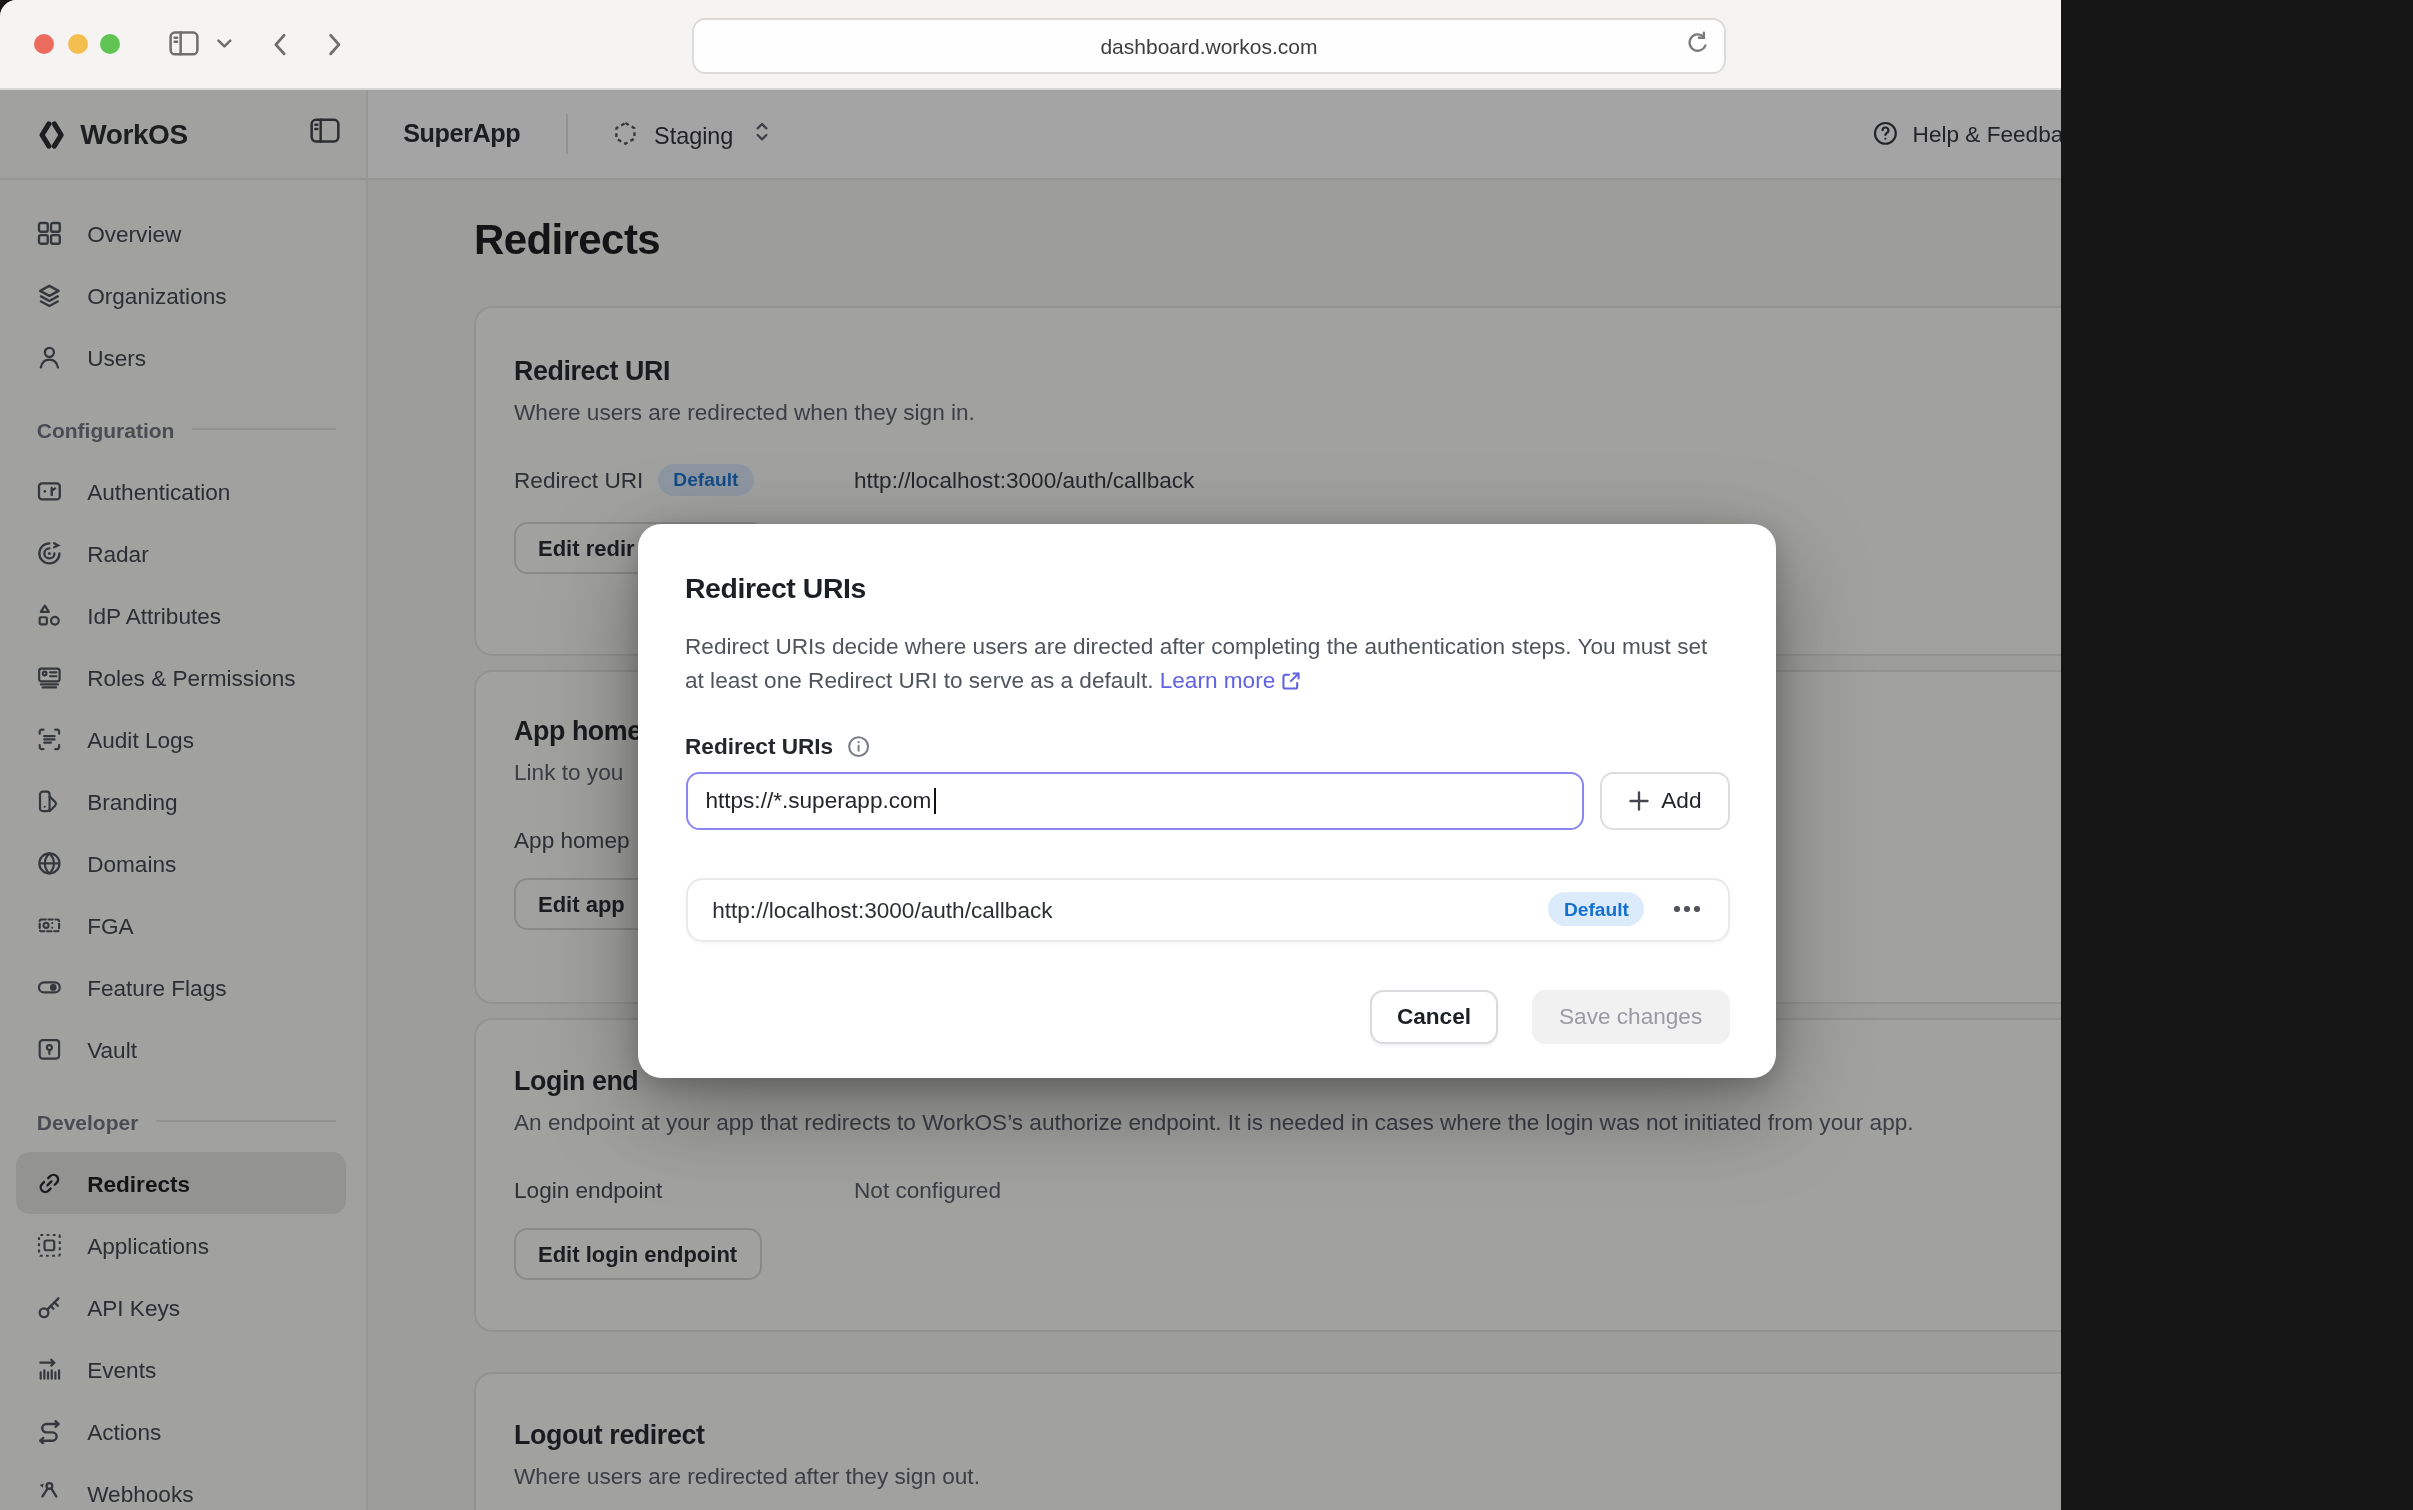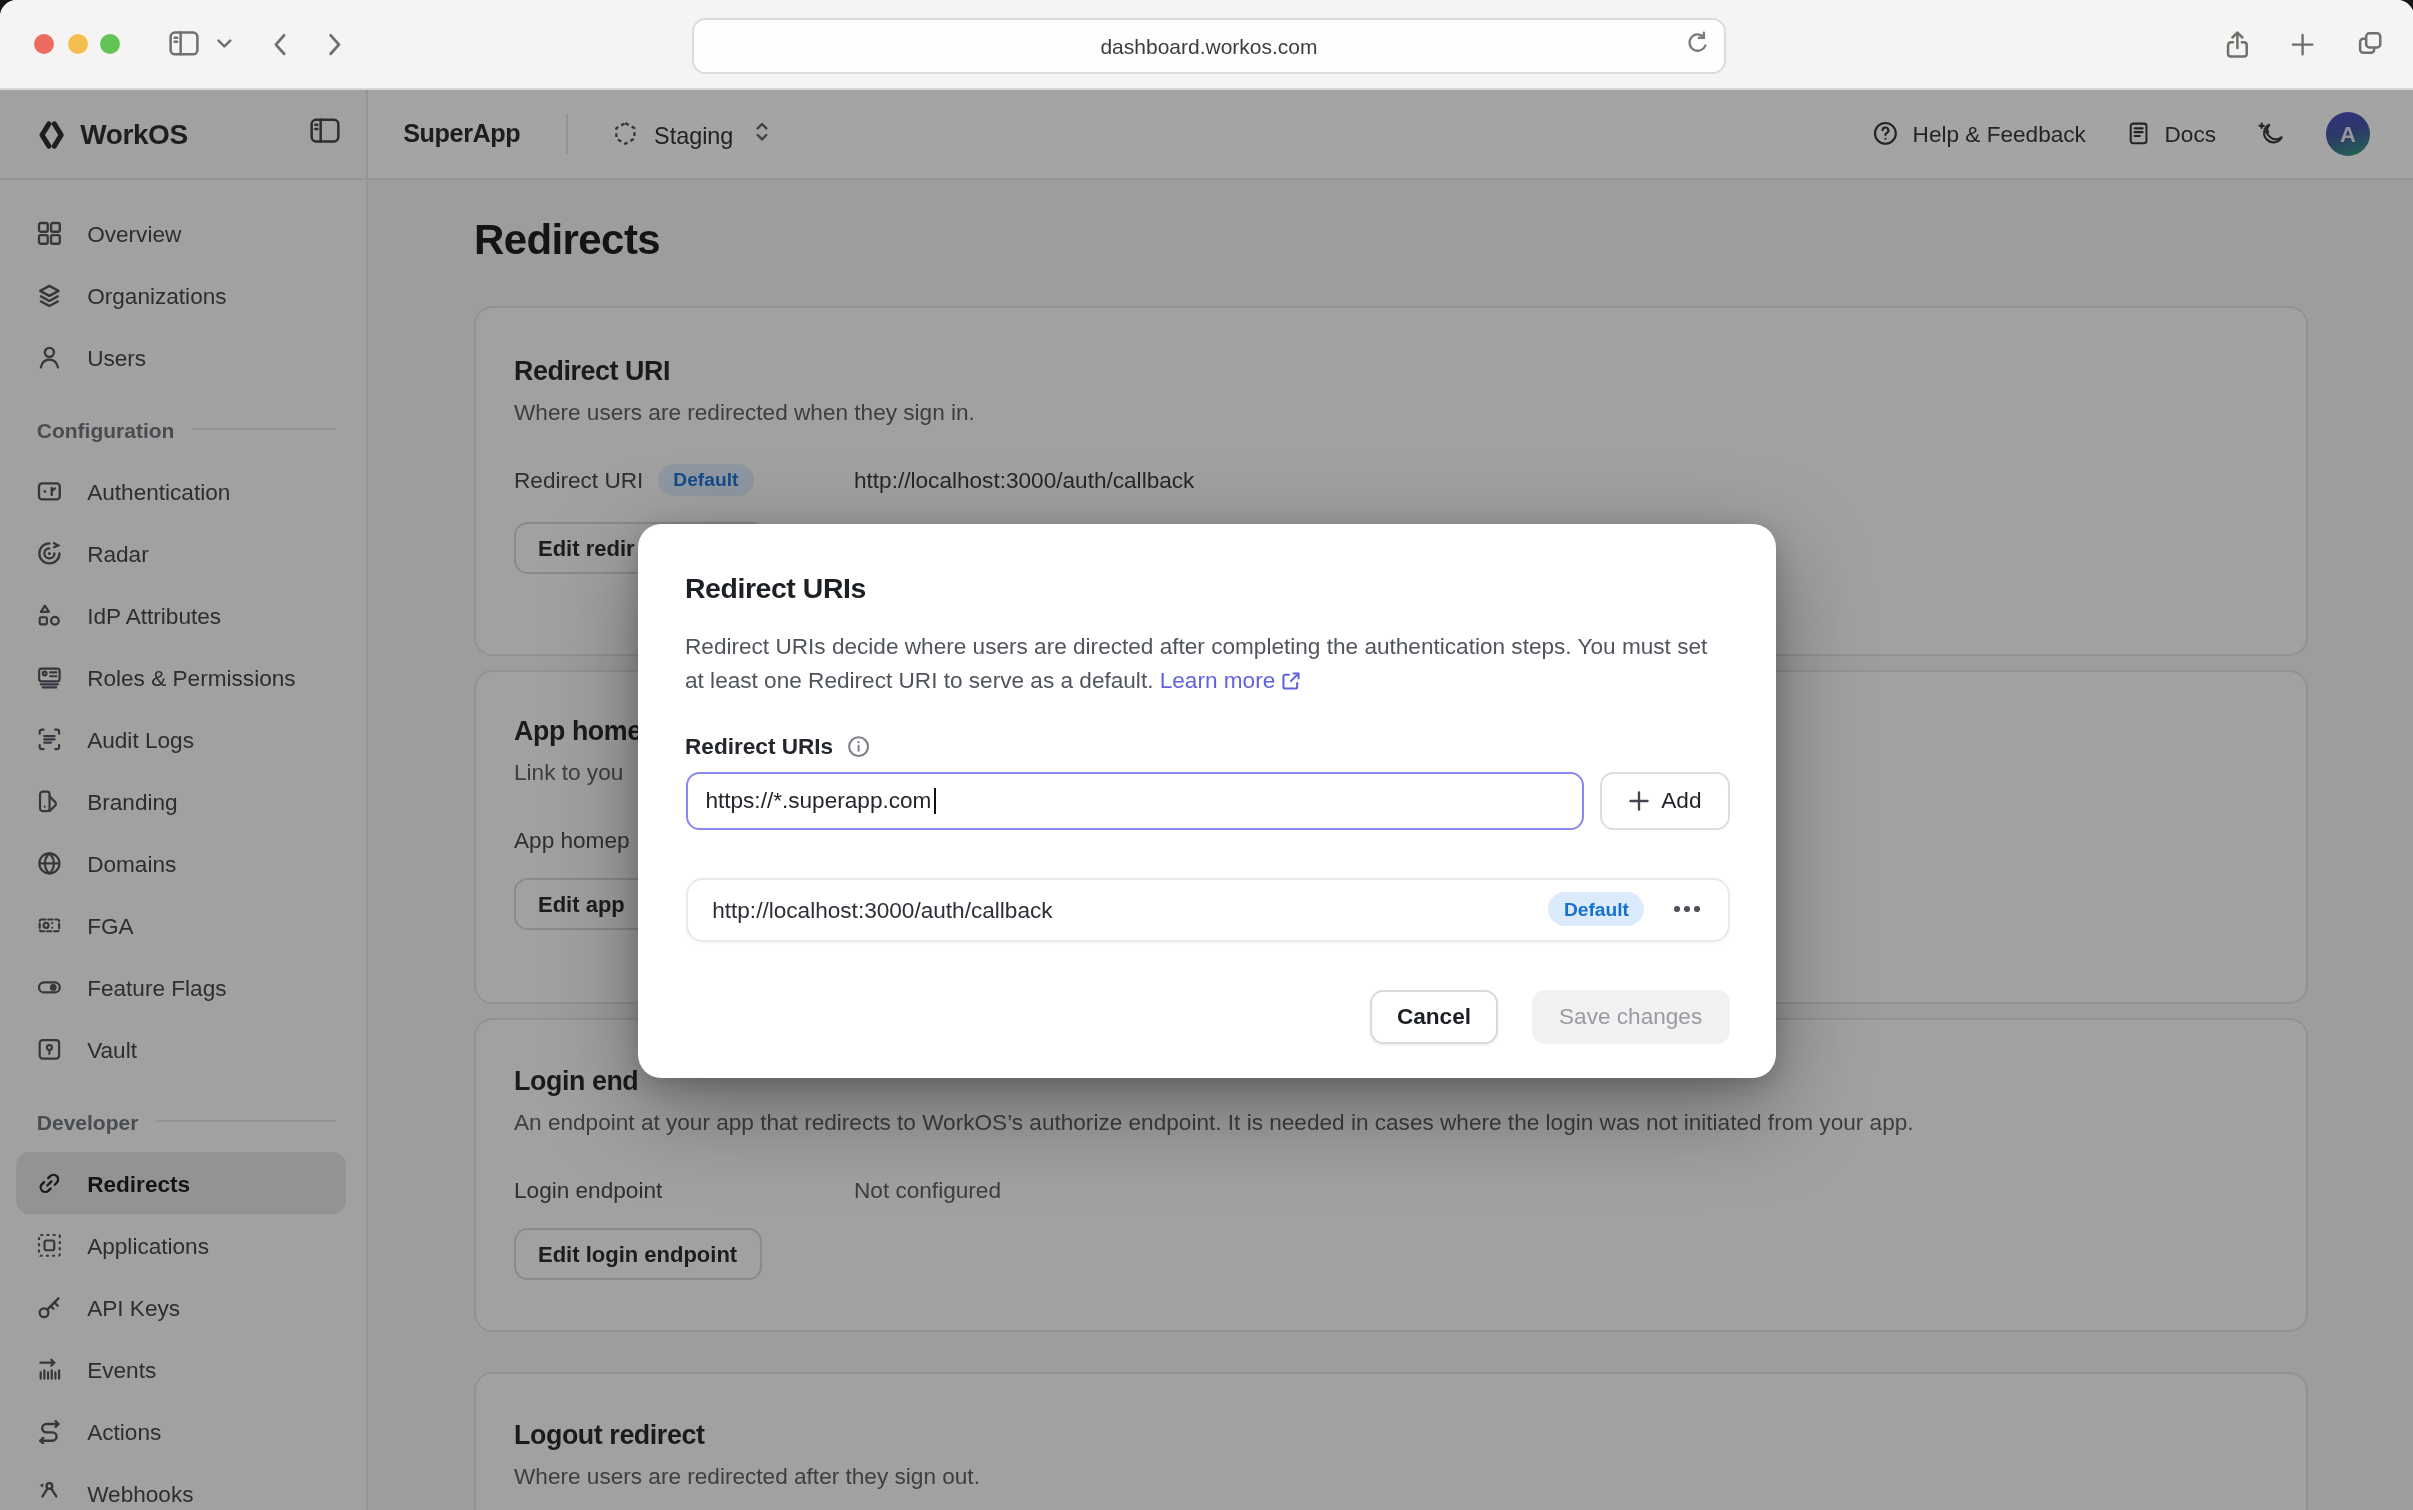--- a/index.html
+++ b/index.html
@@ -1,16 +1,16 @@
 <!DOCTYPE html>
 <html style="font-size:13.4px"><head>
 <meta charset="utf-8">
 <style>
   html,body{margin:0;padding:0;background:#161616;}
-  .screen{width:2413px;height:1510px;overflow:hidden;position:relative;}
+  .screen{width:2061px;height:1510px;overflow:hidden;position:relative;}
   .scale{width:1207px;height:755px;transform:scale(2);transform-origin:0 0;
          font-family:"Liberation Sans",sans-serif;-webkit-font-smoothing:antialiased;}
   .window{width:1207px;height:755px;border-radius:8.4px 8.4px 0 0;overflow:hidden;
           background:#f4f4f2;position:relative;}
 
   
   .chrome{height:44px;background:#f5f4f2;border-bottom:0.8px solid #d8d7d5;
           display:flex;align-items:center;position:relative;z-index:40;}
   .lights{display:flex;gap:6.7px;padding:0 11.7px 0 17px;}
   .light{width:10px;height:10px;border-radius:50%;}

